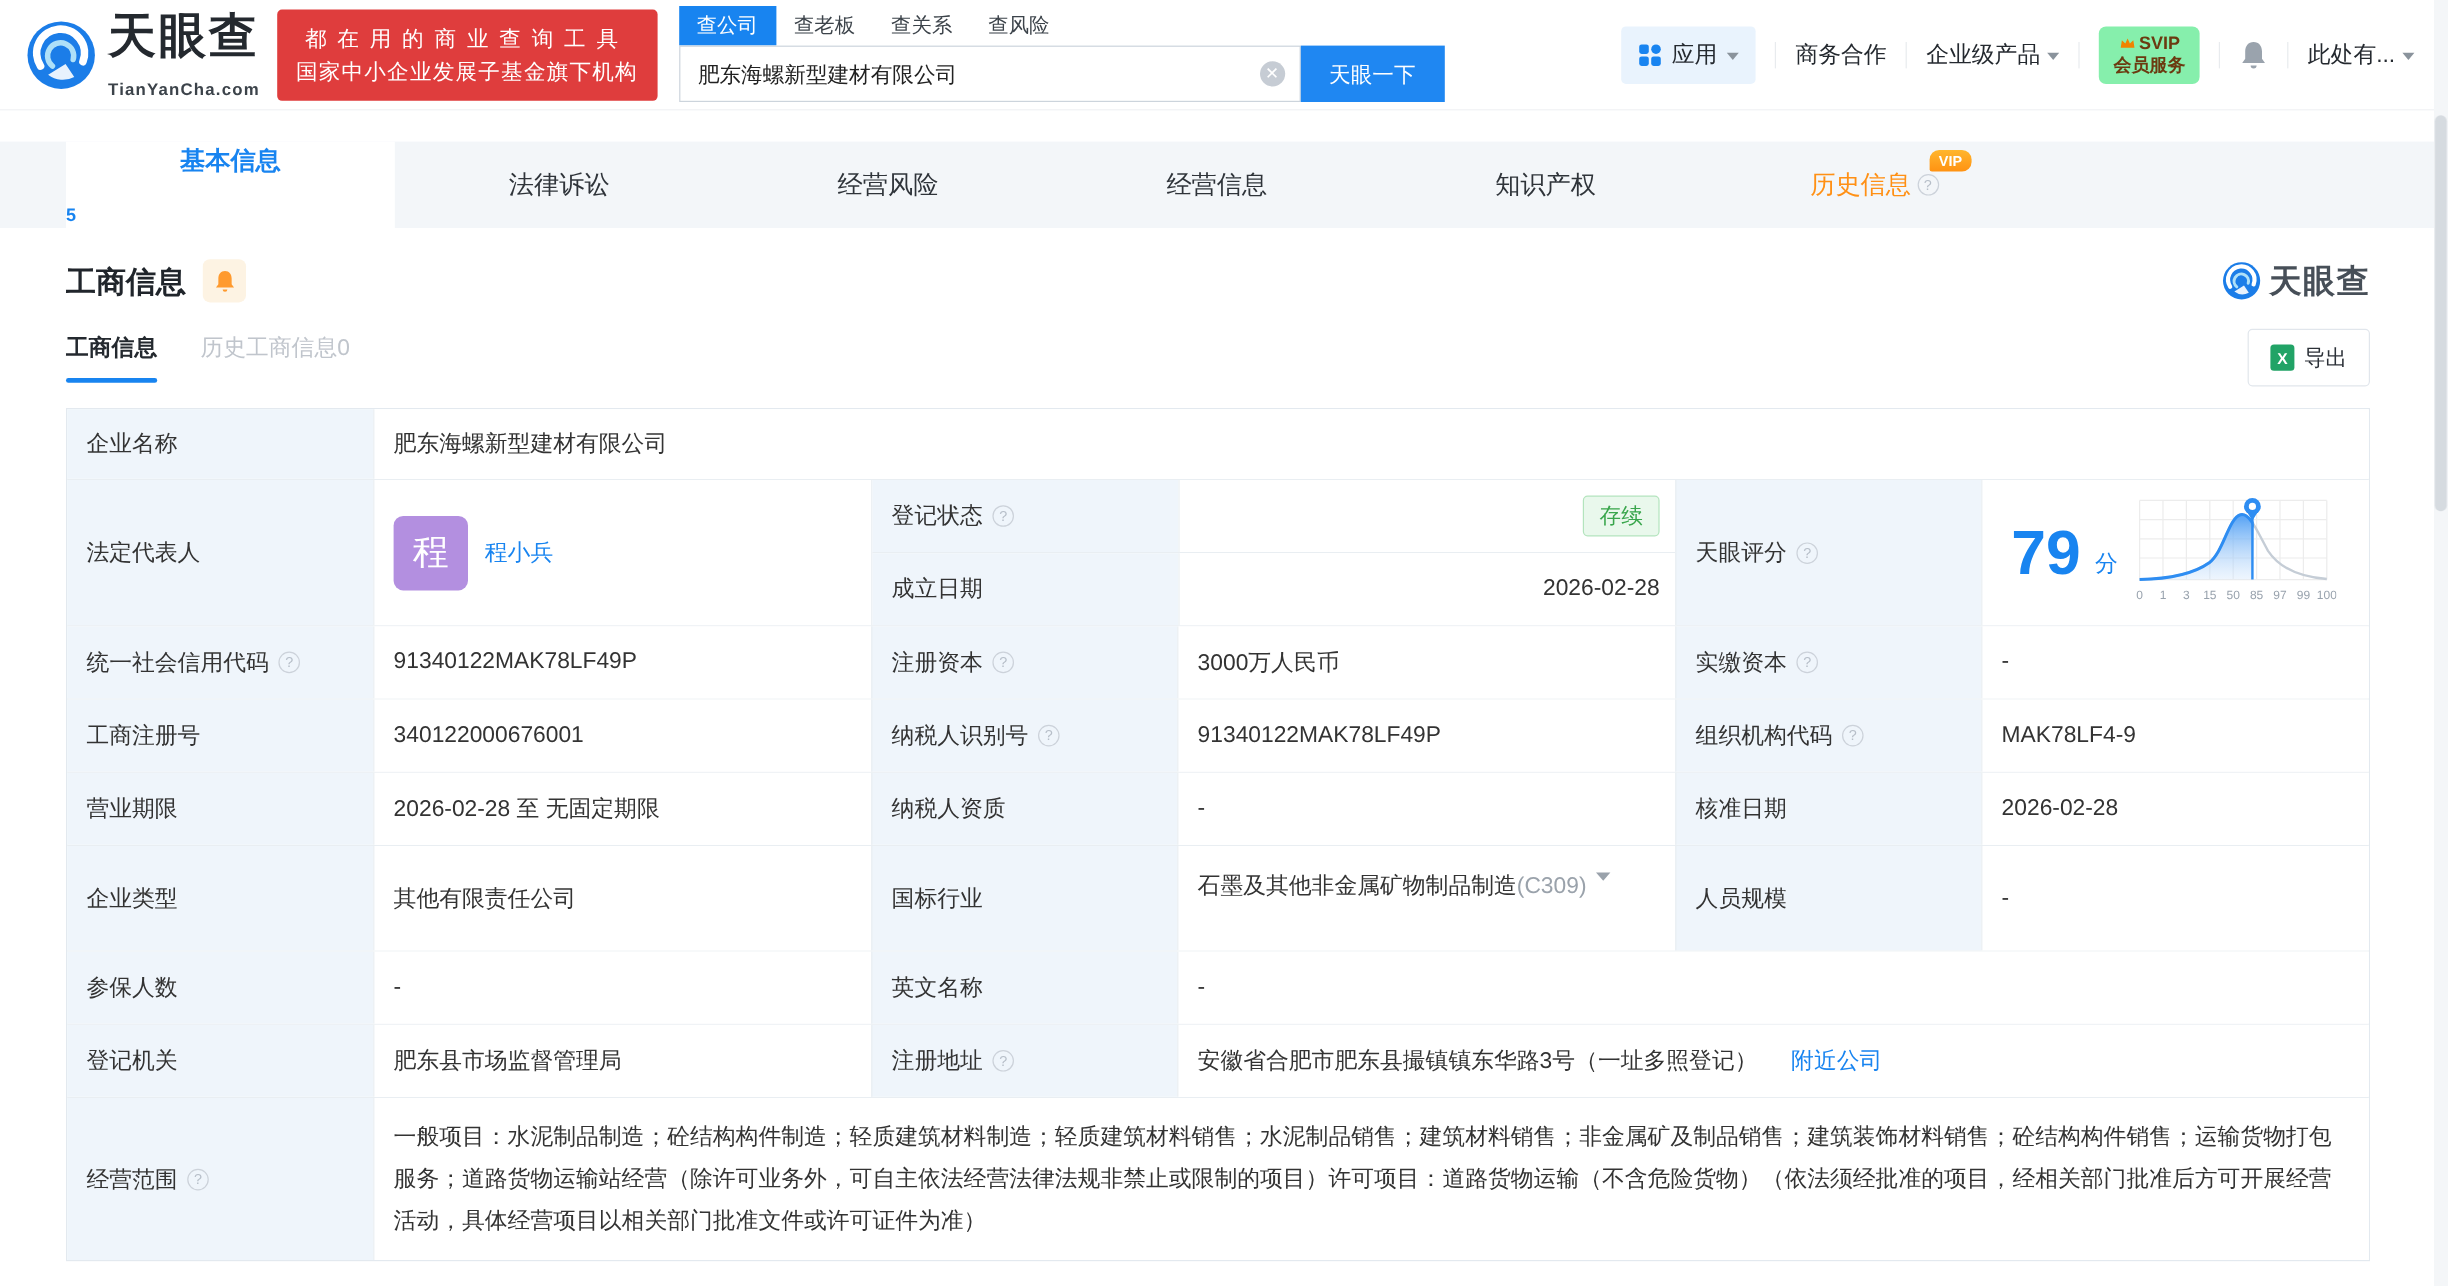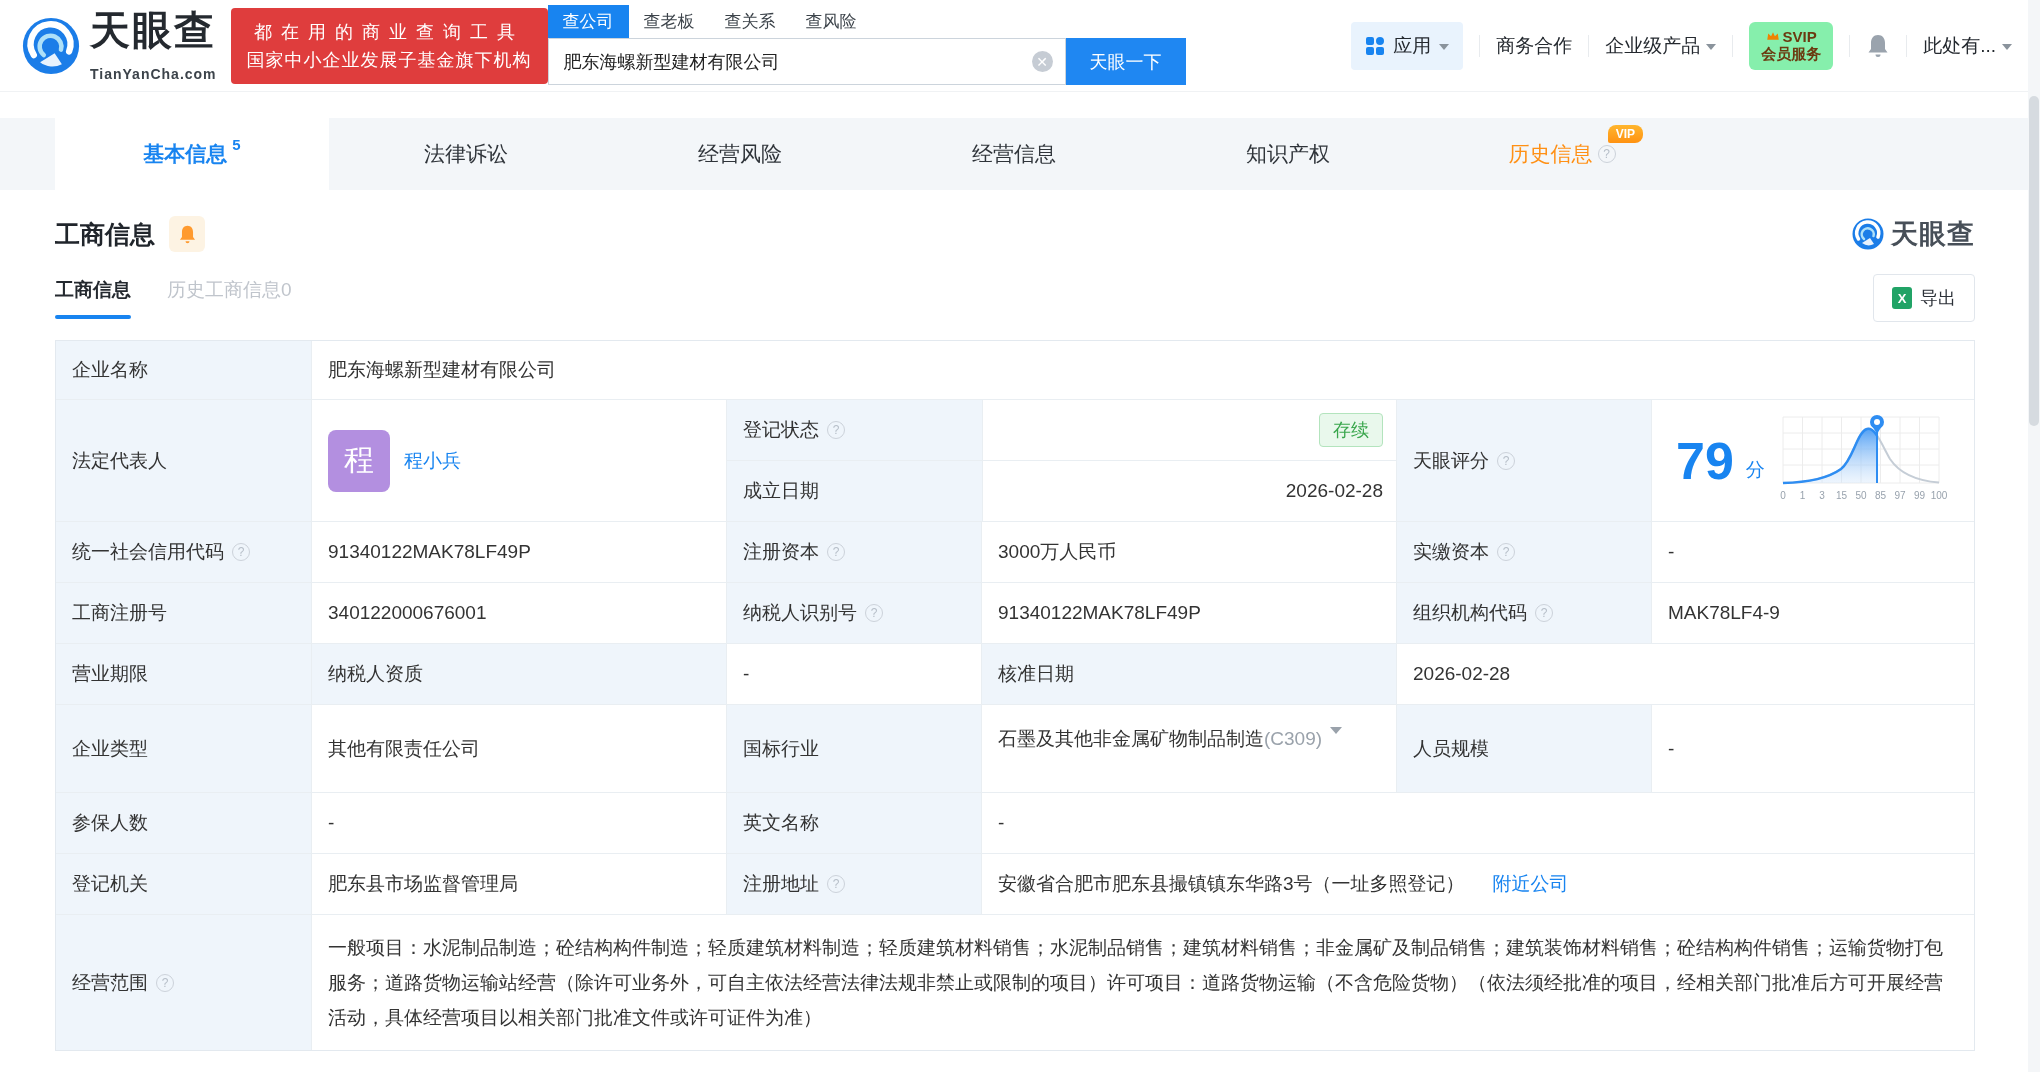--- a/index.html
+++ b/index.html
@@ -10,21 +10,21 @@
   .topbar { height:92px; display:flex; align-items:center; padding:0 28px 0 22px;
     border-bottom:1px solid #f0f2f4; position:relative; background:#fff; }
   .logo { display:flex; align-items:center; gap:10px; }
   .logo-swirl { width:58px; height:58px; }
   .logo-text .brand { font-size:40px; font-weight:bold; color:#24292f; letter-spacing:2px; line-height:40px;}
   .logo-text .domain { font-size:14px; font-weight:bold; color:#3c434a; letter-spacing:1px; margin-top:16px;}
   .promo { margin-left:14px; background:#df3d3d; color:#fff; border-radius:4px;
     padding:10px 16px; text-align:center; }
   .promo .p1 { font-size:18px; letter-spacing:9px; line-height:28px; white-space:nowrap;}
   .promo .p2 { font-size:18px; letter-spacing:1px; line-height:28px; white-space:nowrap;}
-  .search-area { }
+  .search-area { margin-left:18px; }
   .search-tabs { display:flex; align-items:flex-end; gap:0; height:32px; }
   .s-tab { font-size:17px; color:#3c434a; padding:5px 15px; cursor:pointer; }
   .s-tab.active { background:#1884f0; color:#fff; }
   .search-row { display:flex; }
   .search-box { width:518px; height:47px; border:1px solid #ccd4dc; background:#fff;
     display:flex; align-items:center; padding:0 12px 0 15px; }
   .search-box input { flex:1; border:none; outline:none; font-size:18px; color:#222;
     font-family:inherit; background:transparent; }
   .clear-btn { width:21px; height:21px; border-radius:50%; background:#c6ccd4; color:#fff;
     font-size:14px; display:flex; align-items:center; justify-content:center; cursor:pointer; }
@@ -40,21 +40,21 @@
   .svip { background:#86efac; border-radius:6px; padding:6px 12px; text-align:center; cursor:pointer; }
   .svip .l1 { font-size:15px; font-weight:bold; color:#6b3a10; display:flex; align-items:center; gap:3px; justify-content:center;}
   .svip .l2 { font-size:15px; font-weight:bold; color:#6b3a10; }
   .bell-gray { width:24px; height:26px; cursor:pointer; }
 
   
   .gapstrip { height:26px; background:#fff; }
   .tabbar { height:72px; background:#f3f6f9; display:flex; padding-left:55px; }
   .m-tab { width:274px; display:flex; align-items:center; justify-content:center; gap:5px;
     font-size:21px; color:#2f343a; cursor:pointer; position:relative; }
-  .m-tab.active { background:#fff; color:#1884f0; font-weight:bold; }
+  .m-tab.active { background:#fff; color:#1884f0; font-weight:bold;flex-direction:column; }
   .m-tab .count { font-size:15px; color:#1884f0; align-self:flex-start; margin-top:18px; }
   .m-tab.vip-tab { color:#ff9015; }
   .vip-badge { position:absolute; top:7px; right:56px; background:linear-gradient(180deg,#ffb62e,#ff9212);
     color:#fff; font-size:12px; font-weight:bold; padding:2px 8px; border-radius:8px 8px 8px 2px; }
 
   
   .content { padding:0 65px 0 55px; background:#fff; }
   .section-head { margin-top:26px; display:flex; align-items:center; }
   .section-title { font-size:25px; font-weight:bold; color:#20252b; }
   .bell-chip { width:36px; height:36px; background:#fdf3e3; border-radius:6px; margin-left:14px;
@@ -344,20 +344,21 @@
       <div class="vl">91340122MAK78LF49P</div>
       <div class="lb">
         <span>组织机构代码</span>
         <span class="qmark">?</span>
       </div>
       <div class="vl">MAK78LF4-9</div>
     </div>
 
     <div class="t-row h61">
       <div class="lb">营业期限</div>
+      <div class="vl">2026-02-28 至 无固定期限</div>
       <div class="lb">纳税人资质</div>
       <div class="vl">-</div>
       <div class="lb">核准日期</div>
       <div class="vl">2026-02-28</div>
     </div>
 
     <div class="t-row h88">
       <div class="lb">企业类型</div>
       <div class="vl">其他有限责任公司</div>
       <div class="lb">国标行业</div>

